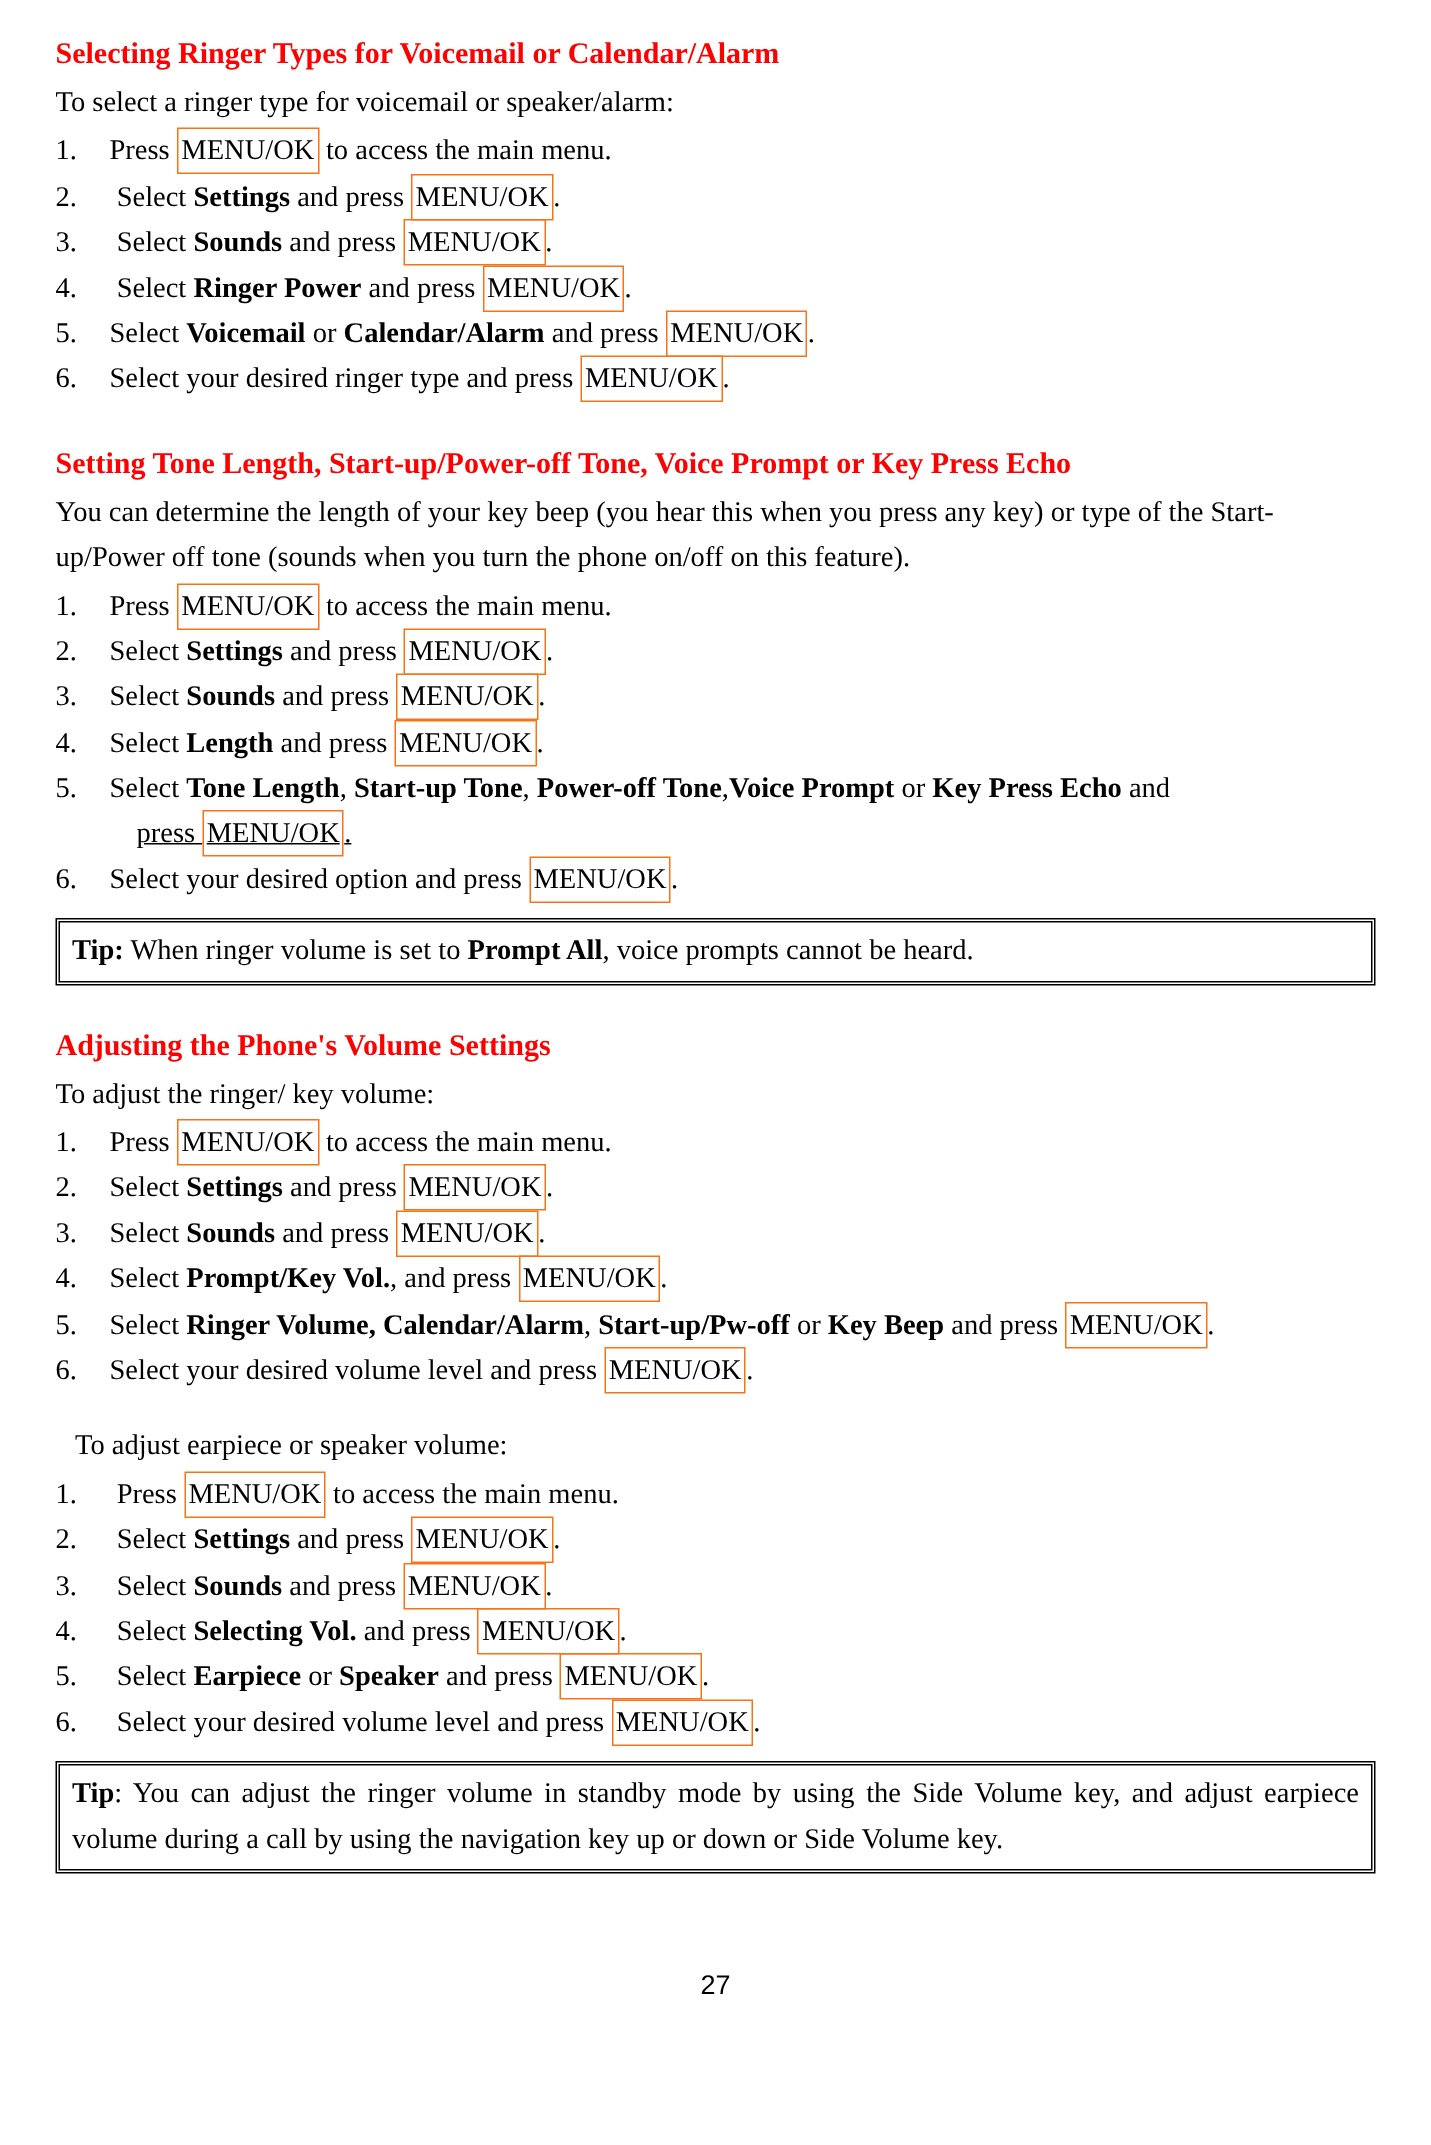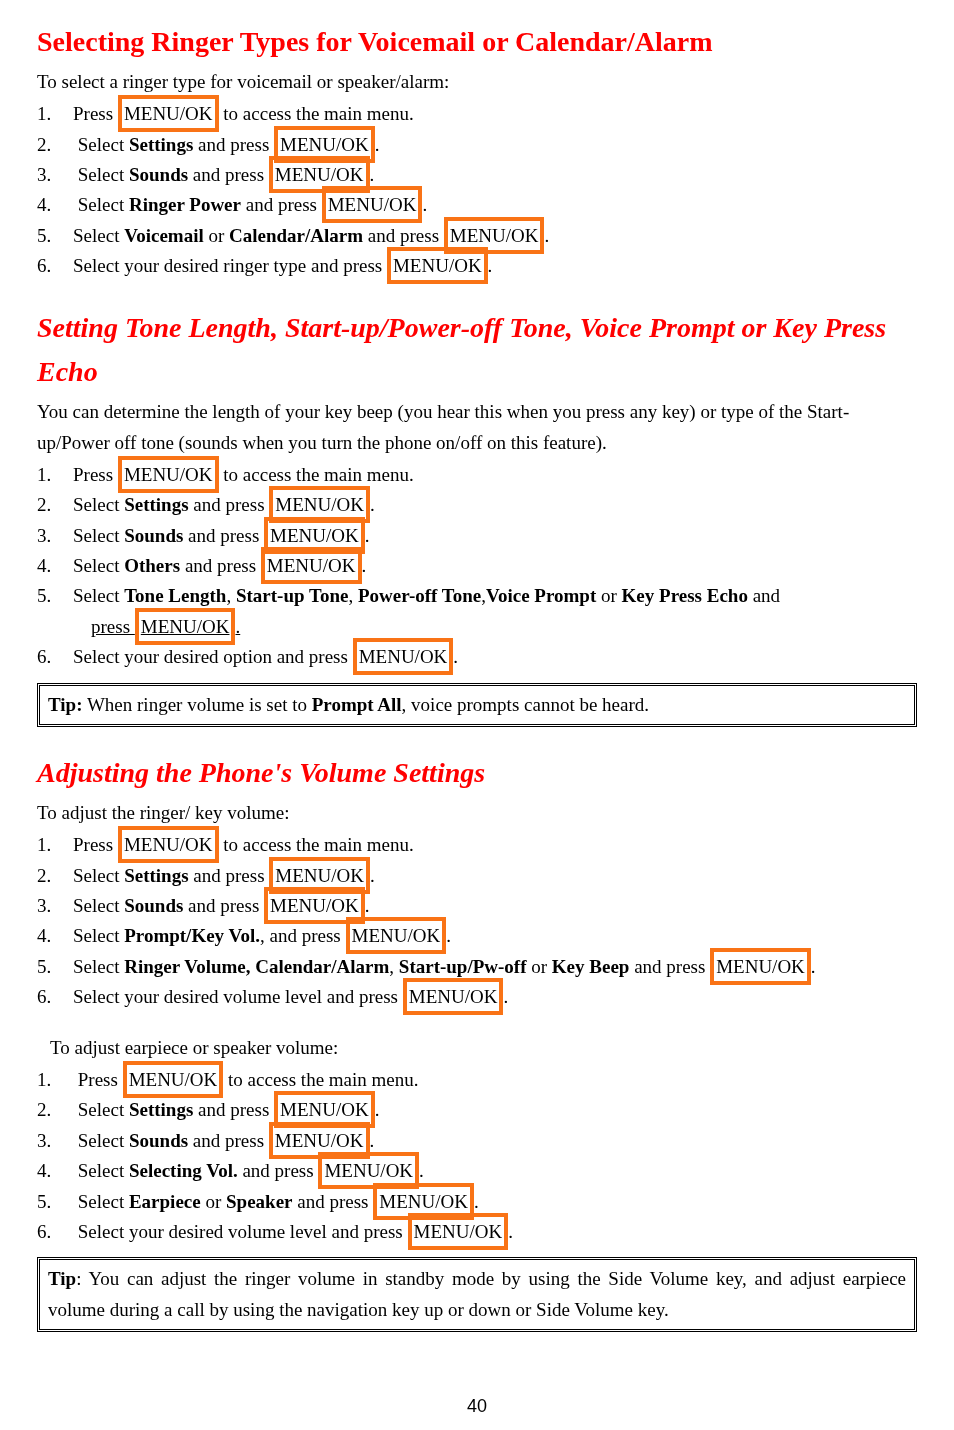--- a/index.html
+++ b/index.html
@@ -7,41 +7,40 @@
       max-width: 880px;
       margin: 0 auto;
       padding: 20px 30px;
       font-size: 19px;
       line-height: 1.6;
       color: #000;
     }
     .section-heading {
       color: #ff0000;
       font-weight: bold;
-      font-size: 28px;
+      font-size: 20px;
       margin-top: 0;
       margin-bottom: 2px;
     }
     .section-heading.spaced {
       margin-top: 24px;
-      font-style: italic;
     }
     .intro {
       margin: 0 0 2px 0;
     }
     .step {
       margin: 0;
       padding-left: 0;
     }
     .step-num {
       display: inline-block;
       width: 36px;
     }
     .boxed-key {
-      border: 4px solid #f97316;
+      border: 1px solid #f97316;
       padding: 4px 2px;
     }
     .bold {
       font-weight: bold;
     }
     .tip-box {
       border: 3px double #000;
       padding: 4px 8px;
       margin-top: 10px;
       margin-bottom: 10px;
@@ -76,21 +75,21 @@
 <p class="step"><span class="step-num">3.</span><span> Select </span><span class="bold">Sounds</span><span> and press </span><span class="boxed-key">MENU/OK</span><span>.</span></p>
 <p class="step"><span class="step-num">4.</span><span> Select </span><span class="bold">Ringer Power</span><span> and press </span><span class="boxed-key">MENU/OK</span><span>.</span></p>
 <p class="step"><span class="step-num">5.</span><span>Select </span><span class="bold">Voicemail</span><span> or </span><span class="bold">Calendar/Alarm</span><span> and press </span><span class="boxed-key">MENU/OK</span><span>.</span></p>
 <p class="step"><span class="step-num">6.</span><span>Select your desired ringer type and press </span><span class="boxed-key">MENU/OK</span><span>.</span></p>
 
 <div class="section-heading spaced">Setting Tone Length, Start-up/Power-off Tone, Voice Prompt or Key Press Echo</div>
 <p class="intro">You can determine the length of your key beep (you hear this when you press any key) or type of the Start-up/Power off tone (sounds when you turn the phone on/off on this feature).</p>
 <p class="step"><span class="step-num">1.</span><span>Press </span><span class="boxed-key">MENU/OK</span><span> to access the main menu.</span></p>
 <p class="step"><span class="step-num">2.</span><span>Select </span><span class="bold">Settings</span><span> and press </span><span class="boxed-key">MENU/OK</span><span>.</span></p>
 <p class="step"><span class="step-num">3.</span><span>Select </span><span class="bold">Sounds</span><span> and press </span><span class="boxed-key">MENU/OK</span><span>.</span></p>
-<p class="step"><span class="step-num">4.</span><span>Select </span><span class="bold">Others</span><span> and press </span><span class="boxed-key">MENU/OK</span><span>.</span></p>
+<p class="step"><span class="step-num">4.</span><span>Select </span><span class="bold">Length</span><span> and press </span><span class="boxed-key">MENU/OK</span><span>.</span></p>
 <p class="step"><span class="step-num">5.</span><span>Select </span><span class="bold">Tone Length</span><span>, </span><span class="bold">Start-up Tone</span><span>, </span><span class="bold">Power-off Tone</span><span>,</span><span class="bold">Voice Prompt</span><span> or </span><span class="bold">Key Press Echo</span><span> and</span><span class="indent"><span> press </span><span class="boxed-key">MENU/OK</span><span>.</span></span></p>
 <p class="step"><span class="step-num">6.</span><span>Select your desired option and press </span><span class="boxed-key">MENU/OK</span><span>.</span></p>
 
 <div class="tip-box">
   <span class="bold">Tip:</span><span> When ringer volume is set to </span><span class="bold">Prompt All</span><span>, voice prompts cannot be heard.</span>
 </div>
 
 <div class="section-heading spaced">Adjusting the Phone's Volume Settings</div>
 <p class="intro">To adjust the ringer/ key volume:</p>
 <p class="step"><span class="step-num">1.</span><span>Press </span><span class="boxed-key">MENU/OK</span><span> to access the main menu.</span></p>
@@ -105,13 +104,13 @@
 <p class="step"><span class="step-num">2.</span><span> Select </span><span class="bold">Settings</span><span> and press </span><span class="boxed-key">MENU/OK</span><span>.</span></p>
 <p class="step"><span class="step-num">3.</span><span> Select </span><span class="bold">Sounds</span><span> and press </span><span class="boxed-key">MENU/OK</span><span>.</span></p>
 <p class="step"><span class="step-num">4.</span><span> Select </span><span class="bold">Selecting Vol.</span><span> and press </span><span class="boxed-key">MENU/OK</span><span>.</span></p>
 <p class="step"><span class="step-num">5.</span><span> Select </span><span class="bold">Earpiece</span><span> or </span><span class="bold">Speaker</span><span> and press </span><span class="boxed-key">MENU/OK</span><span>.</span></p>
 <p class="step"><span class="step-num">6.</span><span> Select your desired volume level and press </span><span class="boxed-key">MENU/OK</span><span>.</span></p>
 
 <div class="tip-box justified">
   <span class="bold">Tip</span><span>: You can adjust the ringer volume in standby mode by using the Side Volume key, and adjust earpiece volume during a call by using the navigation key up or down or Side Volume key.</span>
 </div>
 
-<div class="page-number">40</div>
+<div class="page-number">27</div>
 
 </body></html>

